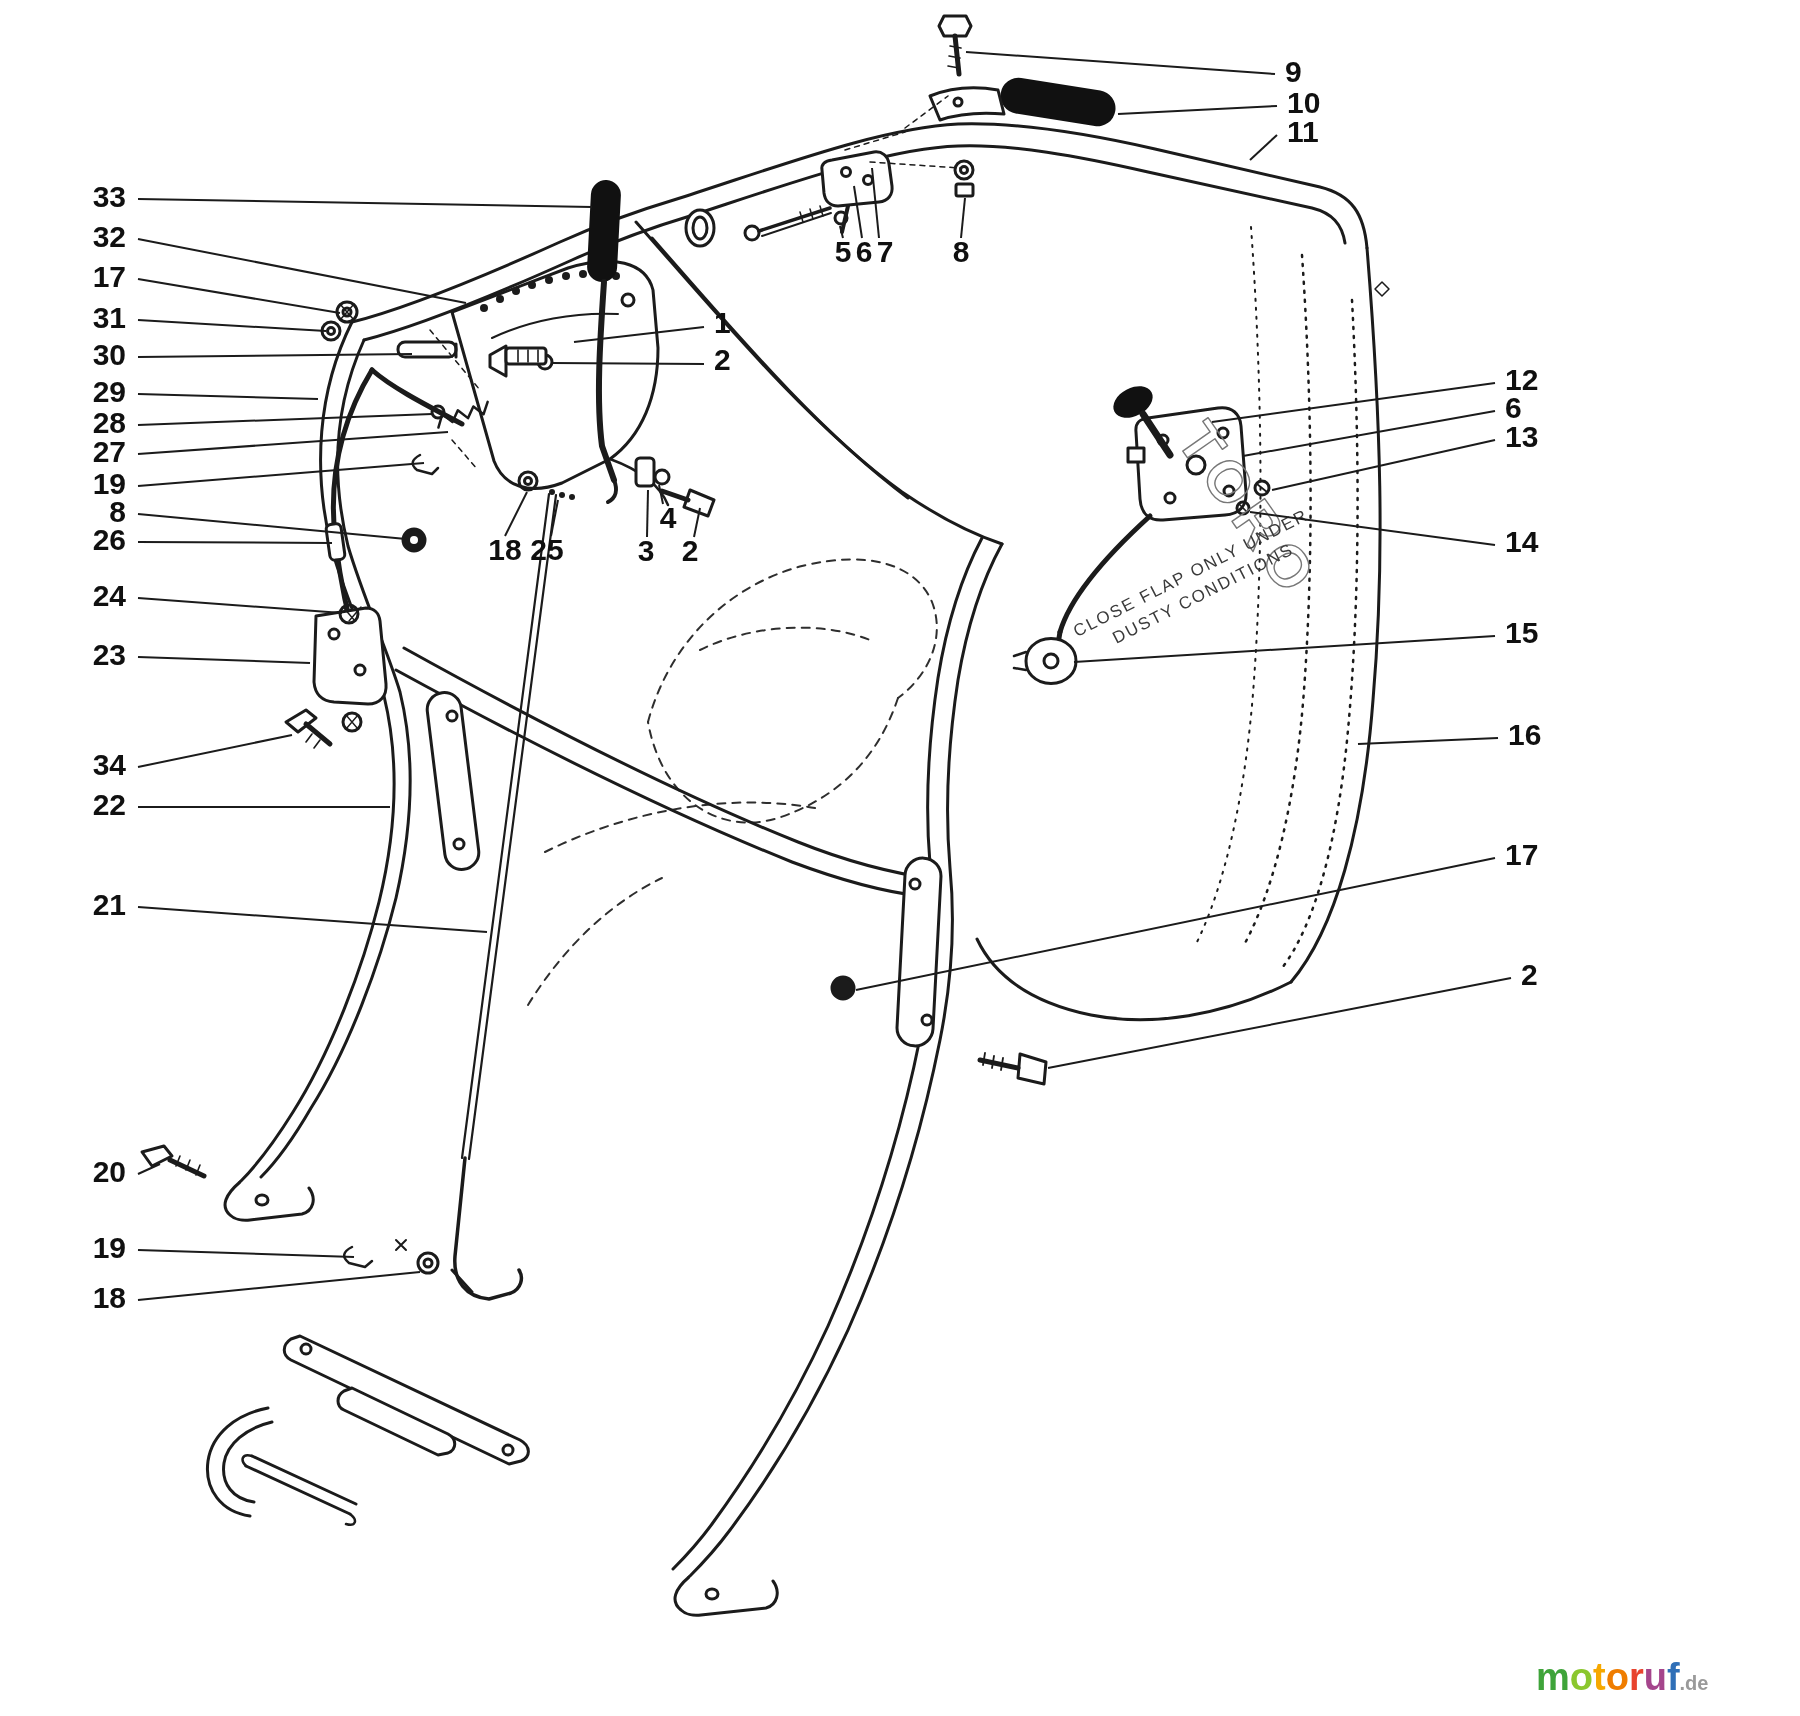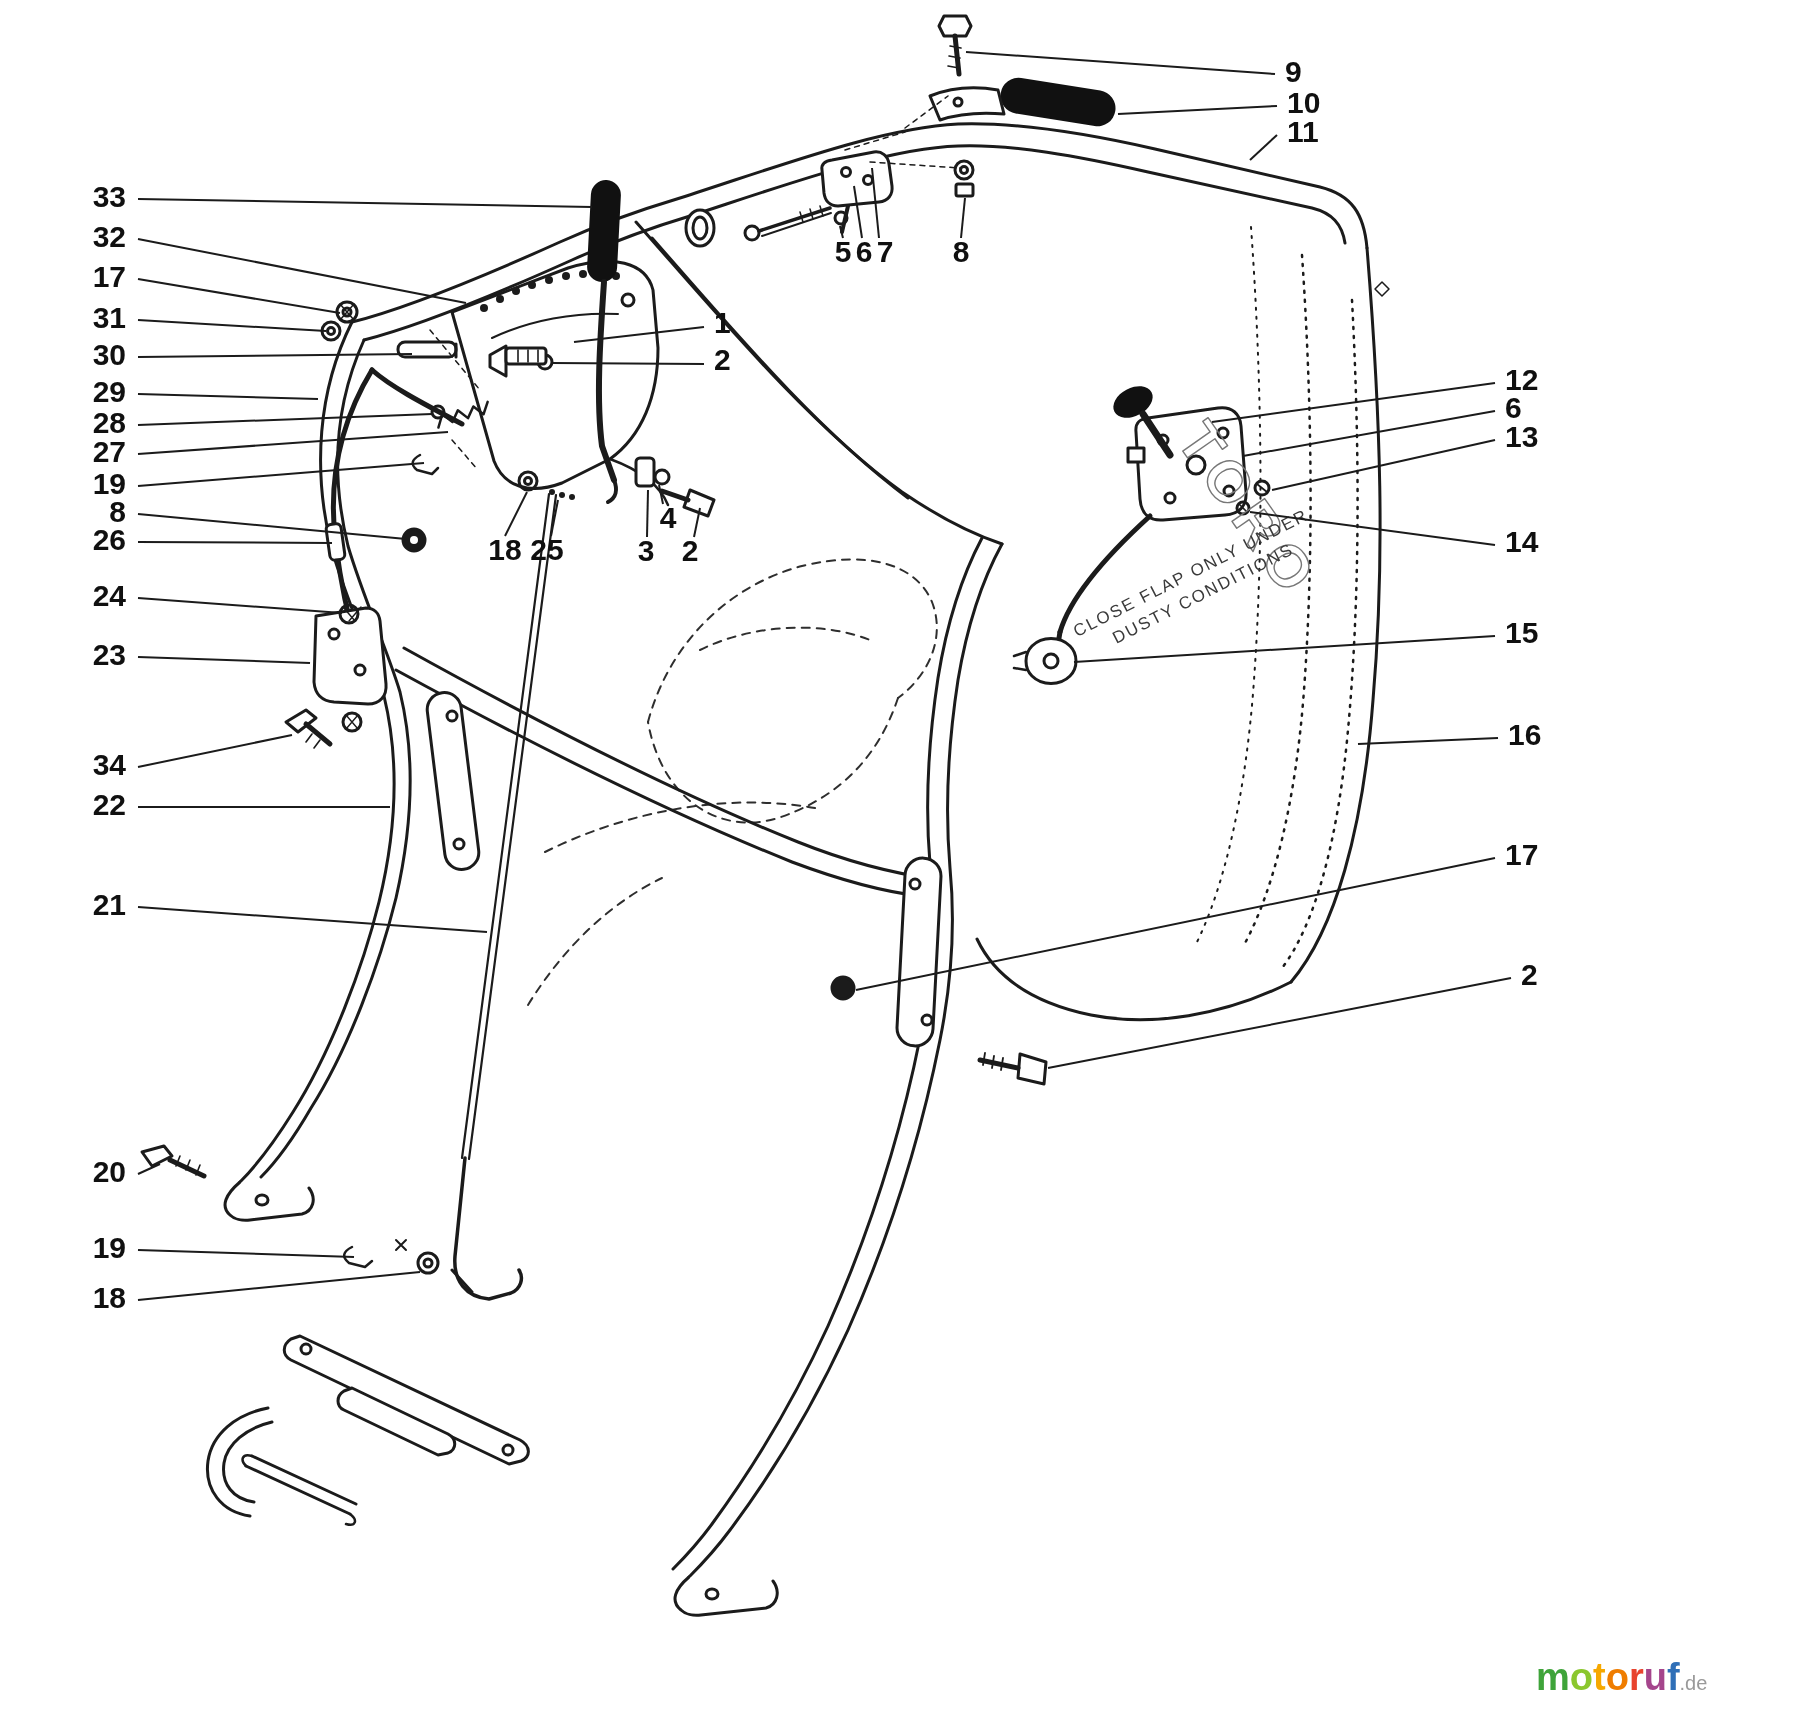--- a/index.html
+++ b/index.html
@@ -6,21 +6,21 @@
   .stage{position:relative;width:1800px;height:1716px;background:#ffffff;overflow:hidden;
          font-family:"Liberation Sans",sans-serif;}
   .stage > svg{position:absolute;left:0;top:0;}
   .leader{stroke:#1b1b1b;stroke-width:2;fill:none;}
   .callout-num{font-family:"Liberation Sans",sans-serif;font-size:30px;font-weight:bold;fill:#101010;}
   .bag-note{font-family:"Liberation Sans",sans-serif;font-size:17px;fill:#3a3a3a;letter-spacing:2px;}
   .brand-text{font-family:"Liberation Sans",sans-serif;font-size:58px;font-weight:bold;
               fill:none;stroke:#777;stroke-width:1.4px;letter-spacing:8px;}
   .watermark{position:absolute;left:1536px;top:1656px;font-weight:bold;font-size:38px;
              font-family:"Liberation Sans",sans-serif;white-space:nowrap;}
-  .watermark .wm-suffix{font-size:20px;font-weight:normal;}
+  .watermark .wm-suffix{font-size:20px;font-weight:bold;}
 </style>
 </head>
 <body>
 
 <div class="stage">
 <svg width="1800" height="1716" viewBox="0 0 1800 1716" xmlns="http://www.w3.org/2000/svg">
 
   <g id="drawing" stroke="#1b1b1b" fill="none" stroke-width="3" stroke-linecap="round" stroke-linejoin="round">
 
     <g>

